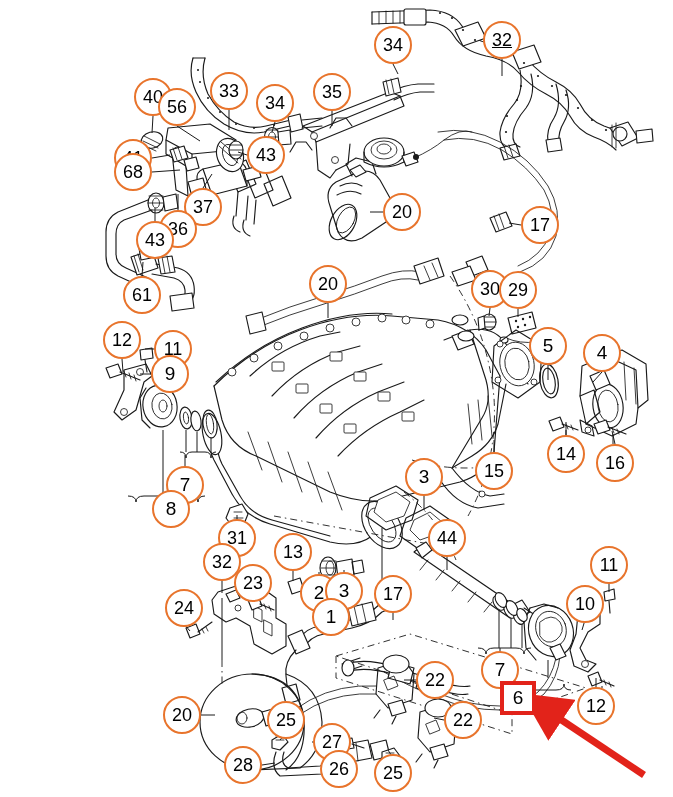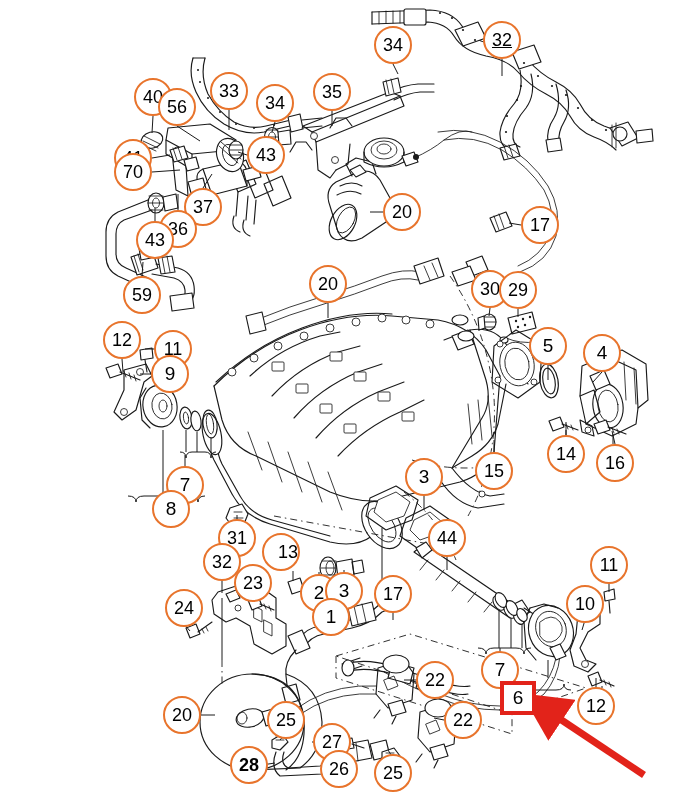--- a/index.html
+++ b/index.html
@@ -679,55 +679,55 @@
 
   <div id="callout-layer">
       <div class="callout narrow" style="left: 153px; top: 97px;">40</div>
       <div class="callout narrow" style="left: 177px; top: 107px;">56</div>
       <div class="callout narrow" style="left: 229px; top: 91px;">33</div>
       <div class="callout narrow" style="left: 275px; top: 103px;">34</div>
       <div class="callout narrow" style="left: 332px; top: 92px;">35</div>
       <div class="callout narrow" style="left: 393px; top: 45px;">34</div>
       <div class="callout narrow" style="left: 502px; top: 40px; text-decoration: underline;">32</div>
       <div class="callout narrow" style="left: 133px; top: 158px;">41</div>
-      <div class="callout narrow" style="left: 133px; top: 172px;">70</div>
+      <div class="callout narrow" style="left: 133px; top: 172px;">68</div>
       <div class="callout narrow" style="left: 266px; top: 155px;">43</div>
       <div class="callout narrow" style="left: 203px; top: 207px;">37</div>
       <div class="callout narrow" style="left: 178px; top: 229px;">36</div>
       <div class="callout narrow" style="left: 155px; top: 240px;">43</div>
-      <div class="callout narrow" style="left: 142px; top: 295px;">59</div>
+      <div class="callout narrow" style="left: 142px; top: 295px;">61</div>
       <div class="callout narrow" style="left: 402px; top: 212px;">20</div>
       <div class="callout narrow" style="left: 540px; top: 225px;">17</div>
       <div class="callout narrow" style="left: 328px; top: 284px;">20</div>
       <div class="callout narrow" style="left: 490px; top: 289px;">30</div>
       <div class="callout narrow" style="left: 518px; top: 290px;">29</div>
       <div class="callout" style="left: 548px; top: 346px;">5</div>
       <div class="callout" style="left: 602px; top: 353px;">4</div>
       <div class="callout narrow" style="left: 122px; top: 340px;">12</div>
       <div class="callout narrow" style="left: 173px; top: 349px;">11</div>
       <div class="callout" style="left: 170px; top: 374px;">9</div>
       <div class="callout" style="left: 185px; top: 485px;">7</div>
       <div class="callout" style="left: 171px; top: 509px;">8</div>
       <div class="callout narrow" style="left: 494px; top: 471px;">15</div>
       <div class="callout narrow" style="left: 566px; top: 454px;">14</div>
       <div class="callout narrow" style="left: 615px; top: 463px;">16</div>
       <div class="callout" style="left: 424px; top: 477px;">3</div>
       <div class="callout narrow" style="left: 237px; top: 538px;">31</div>
       <div class="callout narrow" style="left: 222px; top: 562px;">32</div>
       <div class="callout narrow" style="left: 253px; top: 583px;">23</div>
-      <div class="callout narrow" style="left: 281px; top: 552px; text-align: right;">13</div>
+      <div class="callout narrow" style="left: 293px; top: 552px;">13</div>
       <div class="callout" style="left: 319px; top: 593px;">2</div>
       <div class="callout" style="left: 344px; top: 591px;">3</div>
       <div class="callout" style="left: 331px; top: 617px;">1</div>
       <div class="callout narrow" style="left: 393px; top: 594px;">17</div>
       <div class="callout narrow" style="left: 184px; top: 608px;">24</div>
       <div class="callout narrow" style="left: 182px; top: 715px;">20</div>
       <div class="callout narrow" style="left: 286px; top: 720px;">25</div>
       <div class="callout narrow" style="left: 293px; top: 742px; margin-left: 20px;">27</div>
-      <div class="callout narrow" style="left: 249px; top: 765px; font-weight: bold;">28</div>
+      <div class="callout narrow" style="left: 243px; top: 765px;">28</div>
       <div class="callout narrow" style="left: 339px; top: 769px;">26</div>
       <div class="callout narrow" style="left: 393px; top: 773px;">25</div>
       <div class="callout narrow" style="left: 435px; top: 680px;">22</div>
       <div class="callout narrow" style="left: 463px; top: 720px;">22</div>
       <div class="callout narrow" style="left: 447px; top: 538px;">44</div>
       <div class="callout" style="left: 500px; top: 670px;">7</div>
       <div class="callout narrow" style="left: 585px; top: 604px;">10</div>
       <div class="callout narrow" style="left: 609px; top: 565px;">11</div>
       <div class="callout narrow" style="left: 596px; top: 706px;">12</div>
     </div>

